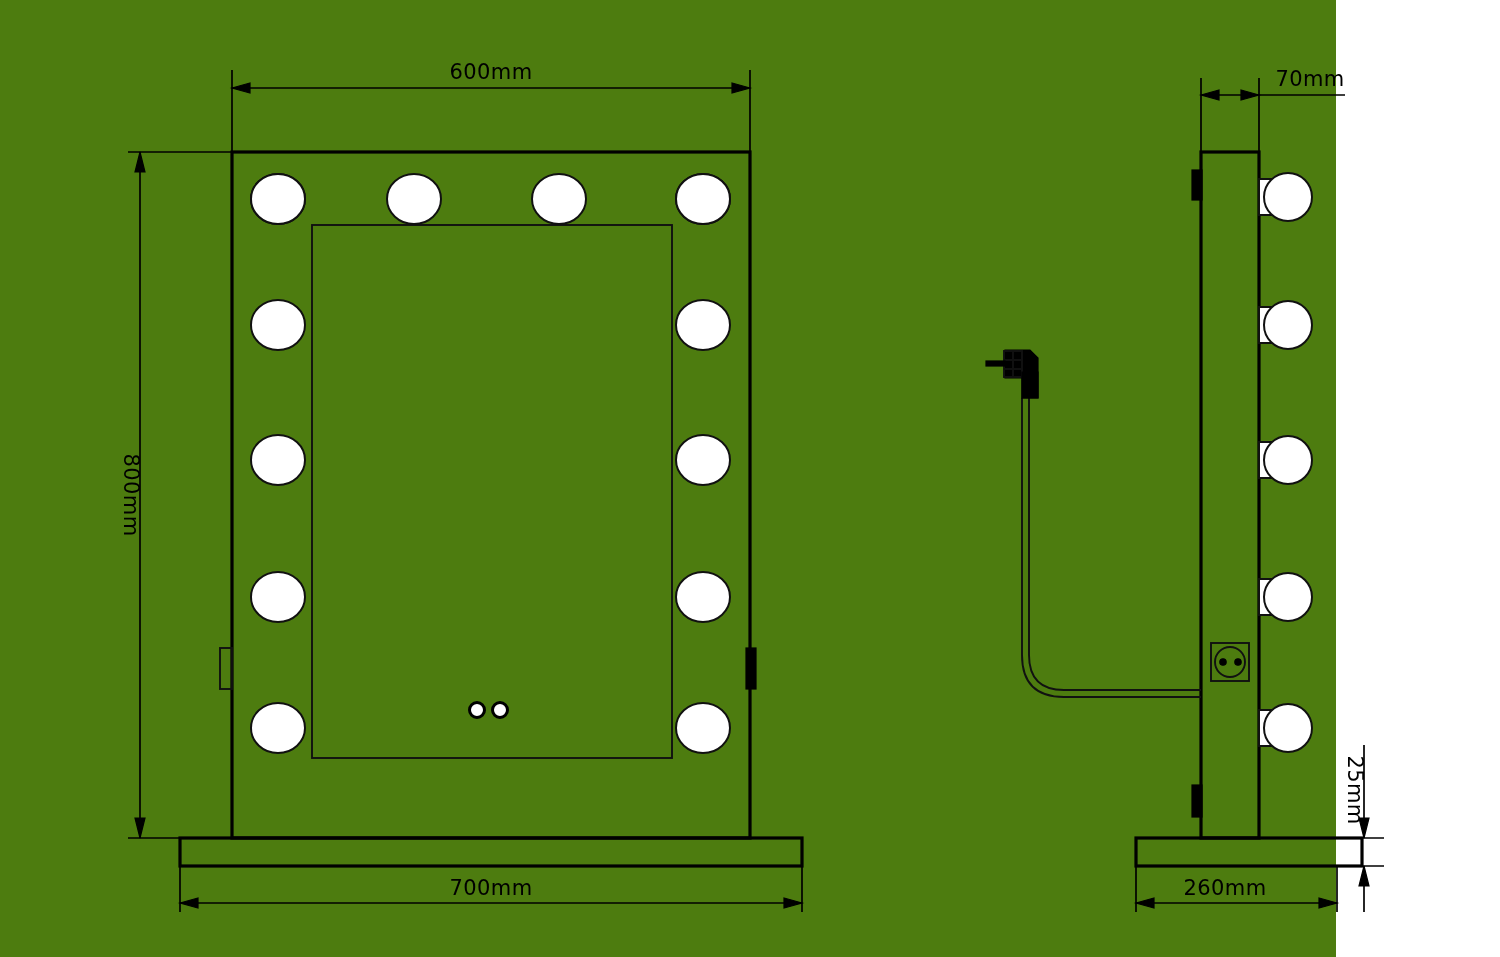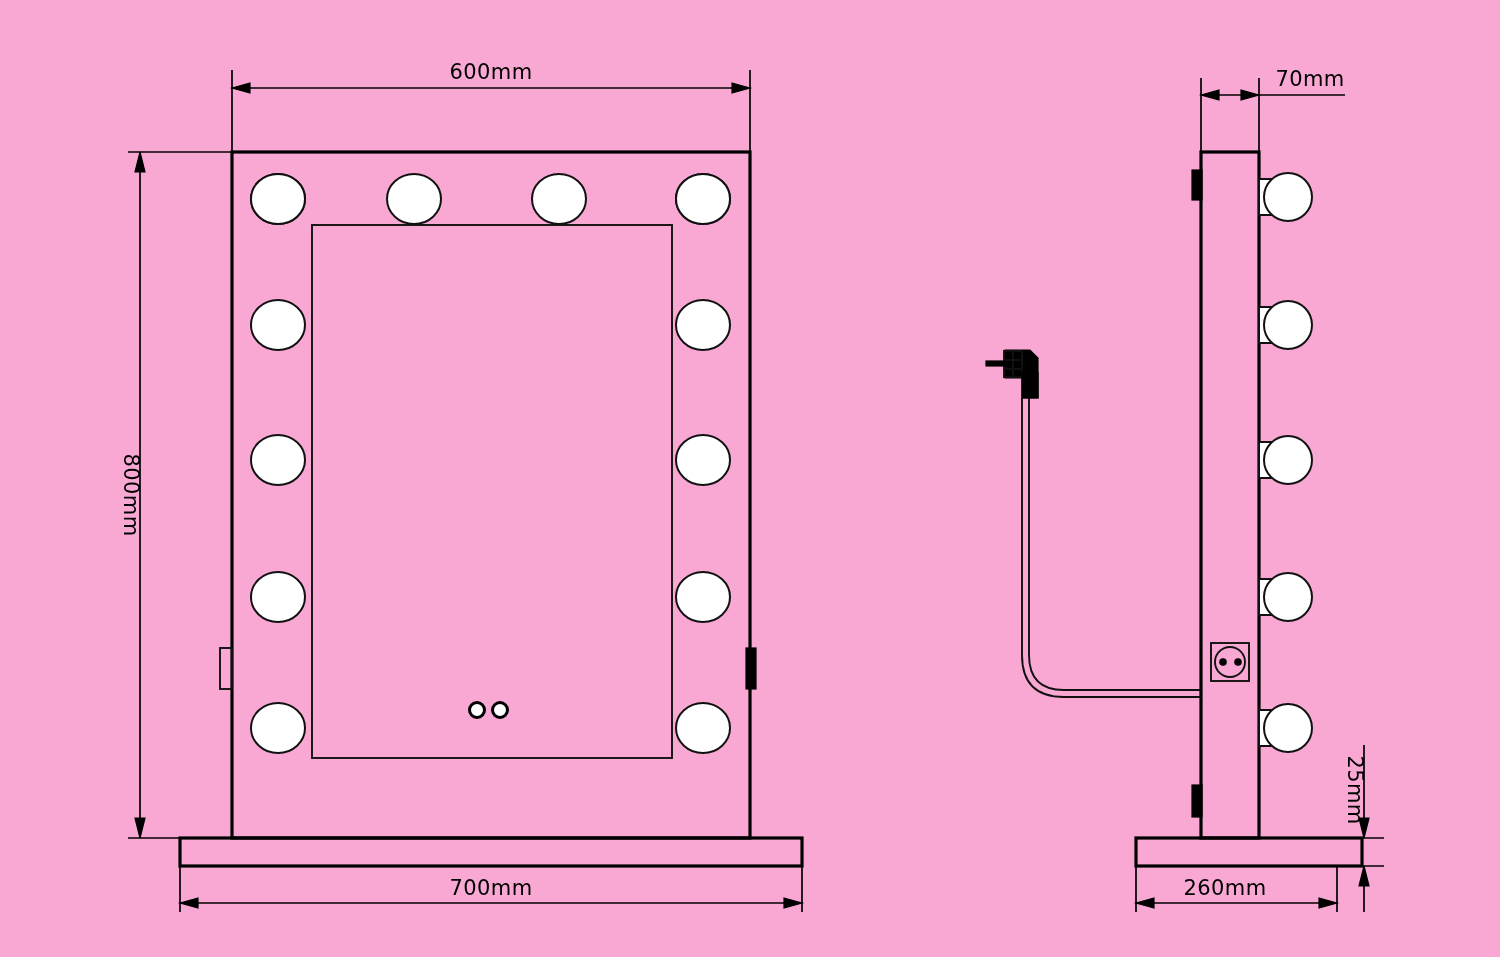--- a/index.html
+++ b/index.html
@@ -8,23 +8,23 @@
     background: #ffffff;
   }
   body {
     width: 1500px;
     height: 957px;
     font-family: "Liberation Sans", sans-serif;
     overflow: hidden;
   }
   #drawing-root {
     position: relative;
-    width: 1500px;
+    width: 1336px;
     height: 957px;
-    background: #f9a8d4;
+    background: #4d7c0f;
   }
   svg.cad {
     display: block;
     width: 1500px;
     height: 957px;
   }
   .obj     { fill: none; stroke: #000000; stroke-width: 3.2; }
   .obj-thin{ fill: none; stroke: #111111; stroke-width: 1.9; }
   .bulb    { fill: #ffffff; stroke: #111111; stroke-width: 2.0; }
   .bulbneck{ fill: #ffffff; stroke: #111111; stroke-width: 2.0; }

